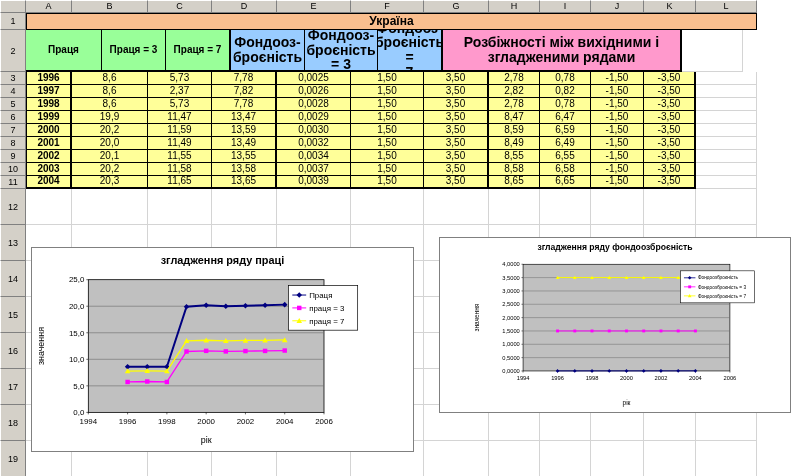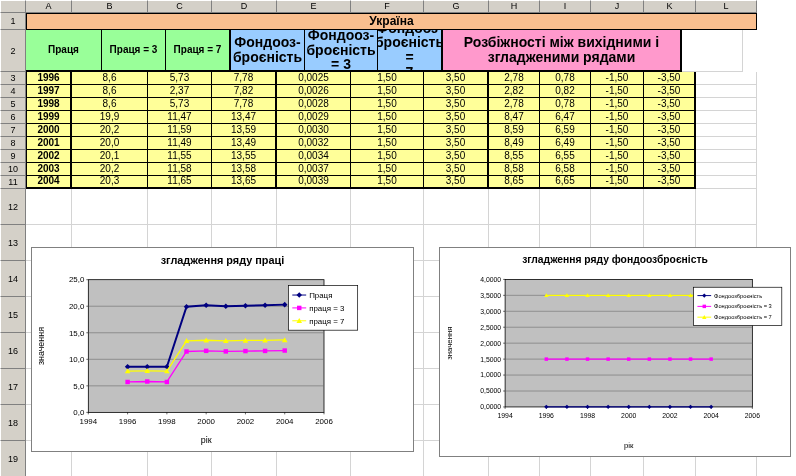--- a/index.html
+++ b/index.html
@@ -36,21 +36,21 @@
   .row2 .cA{border-left:1px solid #000}
   .trow .cA{border-left:1px solid #000;border-right-width:2px}
   .trow .cD,.trow .cG,.trow .cK{border-right-width:2px}
   #data-rows .row:last-child .cell{border-bottom-width:2px}
   .cell.ecell{background:#fff;border-right:1px solid #D4D4D4;border-bottom:1px solid #D4D4D4}
   .row2 .cell.ecell{border-bottom-width:1px}
   #data-rows .row:last-child .cell.ecell{border-bottom-width:1px}
   .gcell{border-right:1px solid #D4D4D4;border-bottom:1px solid #D4D4D4;background:#fff}
   .chart{position:absolute;background:#fff;border:1px solid #808080}
   #chart1{left:31px;top:247px;width:383px;height:205px}
-  #chart2{left:439px;top:247px;width:352px;height:210px}
+  #chart2{left:439px;top:237px;width:352px;height:176px}
   .chart svg{display:block;width:100%;height:100%}
 </style>
 </head>
 <body>
 
 <div class="screen">
 
   <div class="hdr-row" id="col-letters">
     <div class="corner"></div>
   <div class="colhdr cA">A</div>

